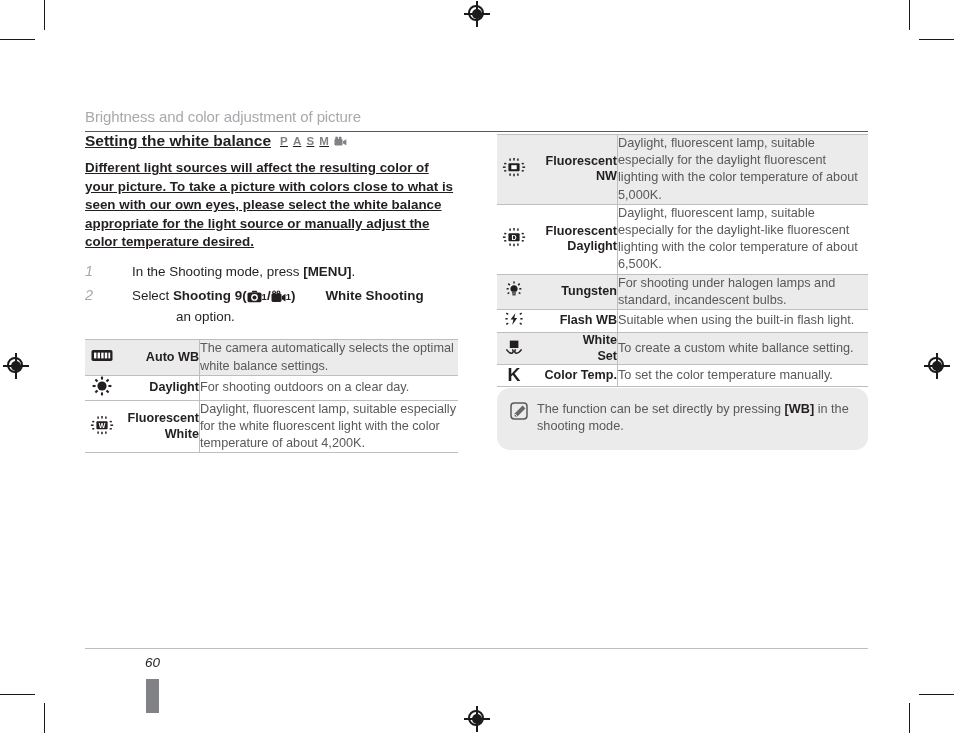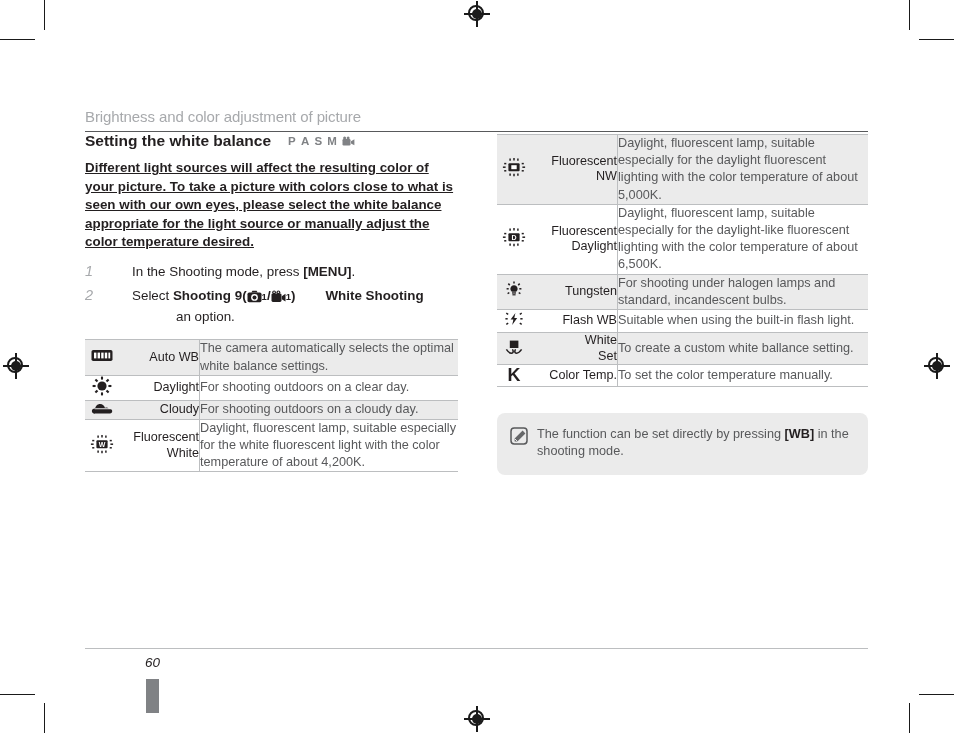--- a/index.html
+++ b/index.html
@@ -67,25 +67,26 @@
 
   
   .column { position: absolute; }
   #left-column  { left: 85px;  top: 132px; width: 373px; }
   #right-column { left: 497px; top: 134px; width: 371px; }
 
   
   .section-heading {
     display: flex;
     align-items: baseline;
-    gap: 17px;
+    gap: 9px;
     font-size: 15.5px;
     font-weight: bold;
     color: #231f20;
     margin-bottom: 9px;
+    text-decoration: underline;
   }
   .mode-badges {
     display: flex;
     align-items: center;
     gap: 5px;
     font-size: 11.5px;
     font-weight: bold;
     color: #808285;
     letter-spacing: 0.2px;
     position: relative;
@@ -143,40 +144,40 @@
 
   .cell-icon {
     width: 33px;
     text-align: center;
     padding: 6px 1px 6px 3px;
   }
   .cell-name {
     width: 81px;
     text-align: right;
     font-size: 12.6px;
-    font-weight: normal;
+    font-weight: bold;
     color: #231f20;
     line-height: 15.5px;
     padding: 7px 9px 7px 2px;
     border-right: 1px solid #bcbec0;
   }
   .cell-desc {
     font-size: 12.7px;
     color: #58595b;
     line-height: 17.2px;
     padding: 7px 6px 7px 8px;
   }
   .right-table .cell-name { width: 86px; }
   .right-table .cell-icon { width: 34px; }
 
   
   .note-box {
-    margin-top: 26px;
+    margin-top: 1px;
     background: #ebebeb;
-    border-radius: 8px;
+    border-radius: 13px;
     display: flex;
     align-items: flex-start;
     gap: 9px;
     padding: 13px 8px 14px 13px;
   }
   .note-text {
     font-size: 12.7px;
     color: #58595b;
     line-height: 17.4px;
   }
@@ -322,30 +323,20 @@
                 <line x1="3.4" y1="3.4" x2="5.5" y2="5.5"></line>
                 <line x1="14.5" y1="14.5" x2="16.6" y2="16.6"></line>
                 <line x1="16.6" y1="3.4" x2="14.5" y2="5.5"></line>
                 <line x1="5.5" y1="14.5" x2="3.4" y2="16.6"></line>
               </g>
             </svg>
         </td>
         <td class="cell-name">Daylight</td>
         <td class="cell-desc">For shooting outdoors on a clear day.</td>
       </tr>
-      <tr class="shaded">
-        <td class="cell-icon">
-          <svg width="22" height="14" viewBox="0 0 22 14">
-              <path d="M4 12.4 C1.4 12.4 0.4 10.6 1 9.2 C1.6 7.9 3.2 7.5 4.3 7.8 C4.2 5.2 6.3 3 9.1 3 C11.6 3 13.6 4.7 14 7 C15 6.4 16.6 6.5 17.6 7.3 L3.6 7.3 Z" fill="#231f20"></path>
-              <path d="M3 8.2 L19.6 8.2 C20.6 8.2 21.2 9 21.2 10.2 C21.2 11.6 20.3 12.4 19 12.4 L3.4 12.4 C2 12.4 1.2 11.4 1.2 10.3 C1.2 9.1 1.9 8.2 3 8.2 Z" fill="#231f20"></path>
-            </svg>
-        </td>
-        <td class="cell-name">Cloudy</td>
-        <td class="cell-desc">For shooting outdoors on a cloudy day.</td>
-      </tr>
       <tr>
         <td class="cell-icon">
           <svg width="24" height="20" viewBox="0 0 24 20">
               <rect x="6.4" y="6.2" width="11.2" height="8" rx="1" fill="#231f20"></rect>
               <text x="12" y="12.7" font-family="Liberation Sans, sans-serif" font-size="7" font-weight="bold" fill="#ffffff" text-anchor="middle">W</text>
               <g stroke="#231f20" stroke-width="1.5" stroke-linecap="butt">
                 <line x1="12" y1="0.9" x2="12" y2="3.4"></line>
                 <line x1="12" y1="16.8" x2="12" y2="19.3"></line>
                 <line x1="0.9" y1="10.2" x2="3.6" y2="10.2"></line>
                 <line x1="20.4" y1="10.2" x2="23.1" y2="10.2"></line>

